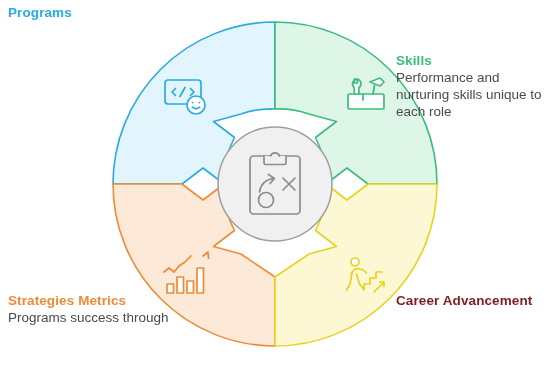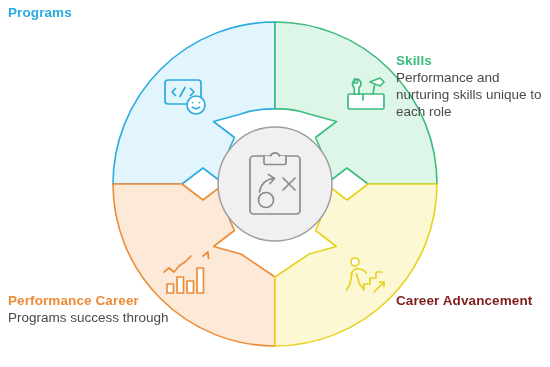--- a/index.html
+++ b/index.html
@@ -184,21 +184,21 @@
   <div class="label-block" id="lbl-programs">
     <span class="label-title" style="color:#29ABE2">Programs</span>
   </div>
 
   <div class="label-block" id="lbl-skills">
     <span class="label-title" style="color:#3CBC7F">Skills</span>
     <span class="label-desc">Performance and nurturing skills unique to each role</span>
   </div>
 
   <div class="label-block" id="lbl-performance">
-    <span class="label-title" style="color:#EE8B37">Performance Career</span>
+    <span class="label-title" style="color:#EE8B37">Strategies Metrics</span>
     <span class="label-desc">Programs success through</span>
   </div>
 
   <div class="label-block" id="lbl-career">
     <span class="label-title" style="color:#7f1d1d">Career Advancement</span>
   </div>
 
 </div>
 
 </body></html>

